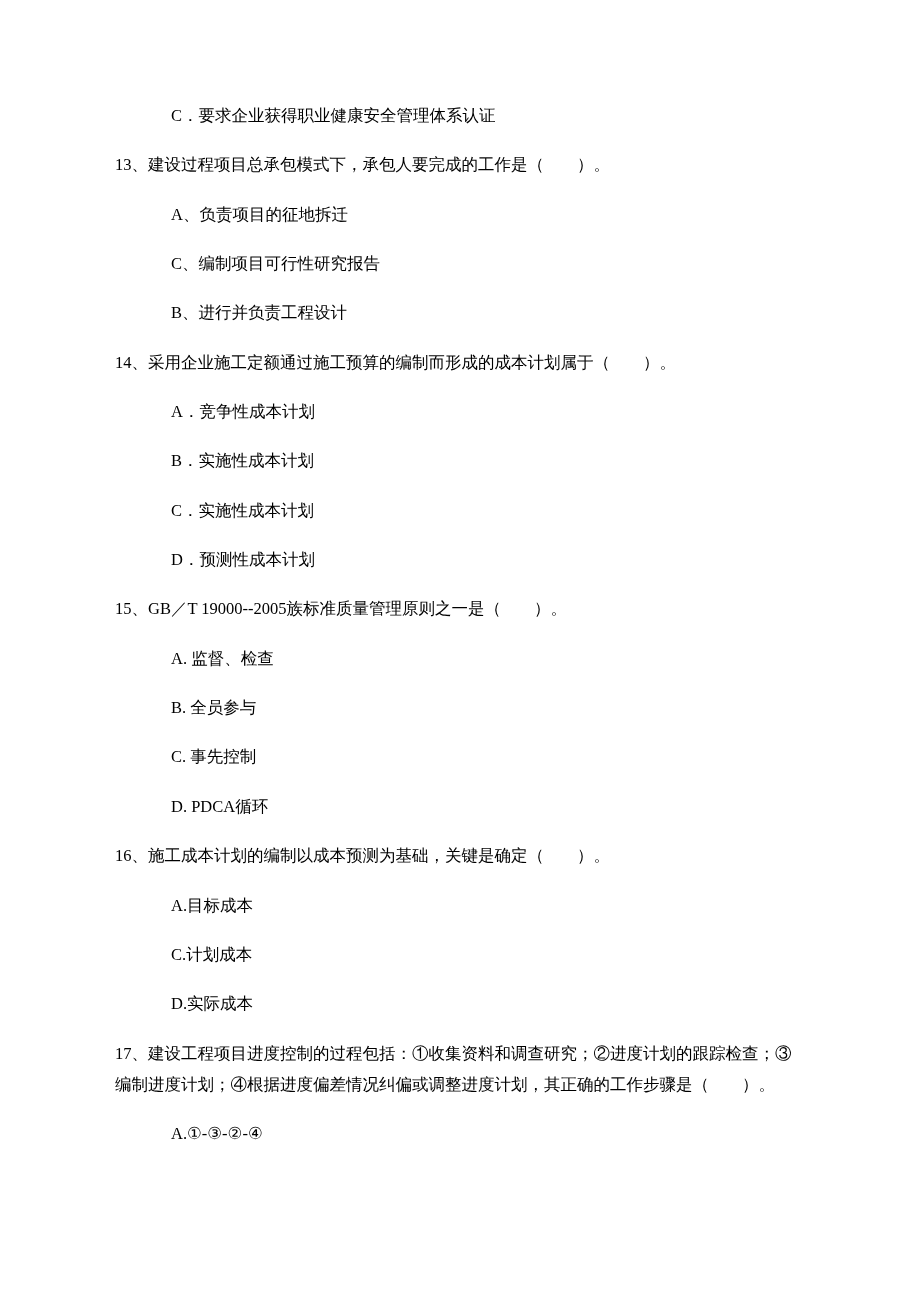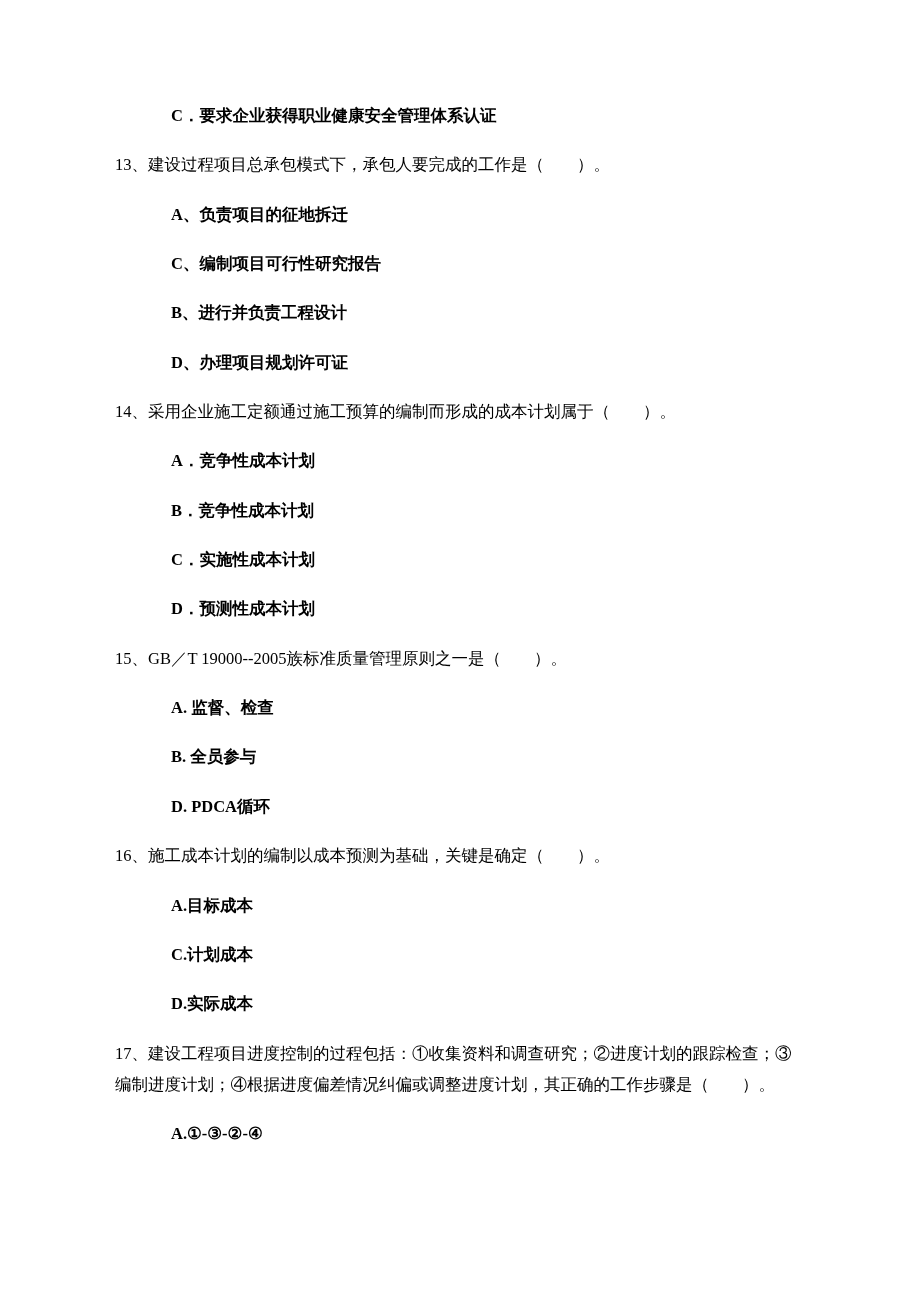--- a/index.html
+++ b/index.html
@@ -19,58 +19,57 @@
       margin-bottom: 18px;
     }
     .question-text {
       margin-bottom: 18px;
       line-height: 1.9;
     }
     .option {
       padding-left: 56px;
       margin-bottom: 18px;
       line-height: 1.9;
-      font-weight: bold;
     }
   </style>
 </head>
 <body>
 
 <div class="content">
 
   <div class="option">
     <span>C．要求企业获得职业健康安全管理体系认证</span>
   </div>
 
   <div class="question">
     <div class="question-text">
       <span>13、</span><span>建设过程项目总承包模式下，承包人要完成的工作是（　　）。</span>
     </div>
     <div class="option"><span>A、负责项目的征地拆迁</span></div>
     <div class="option"><span>C、编制项目可行性研究报告</span></div>
     <div class="option"><span>B、进行并负责工程设计</span></div>
-    <div class="option"><span>D、办理项目规划许可证</span></div>
   </div>
 
   <div class="question">
     <div class="question-text">
       <span>14、</span><span>采用企业施工定额通过施工预算的编制而形成的成本计划属于（　　）。</span>
     </div>
     <div class="option"><span>A．竞争性成本计划</span></div>
-    <div class="option"><span>B．竞争性成本计划</span></div>
+    <div class="option"><span>B．实施性成本计划</span></div>
     <div class="option"><span>C．实施性成本计划</span></div>
     <div class="option"><span>D．预测性成本计划</span></div>
   </div>
 
   <div class="question">
     <div class="question-text">
       <span>15、</span><span>GB／T 19000--2005族标准质量管理原则之一是（　　）。</span>
     </div>
     <div class="option"><span>A. 监督、检查</span></div>
     <div class="option"><span>B. 全员参与</span></div>
+    <div class="option"><span>C. 事先控制</span></div>
     <div class="option"><span>D. PDCA循环</span></div>
   </div>
 
   <div class="question">
     <div class="question-text">
       <span>16、</span><span>施工成本计划的编制以成本预测为基础，关键是确定（　　）。</span>
     </div>
     <div class="option"><span>A.目标成本</span></div>
     <div class="option"><span>C.计划成本</span></div>
     <div class="option"><span>D.实际成本</span></div>

